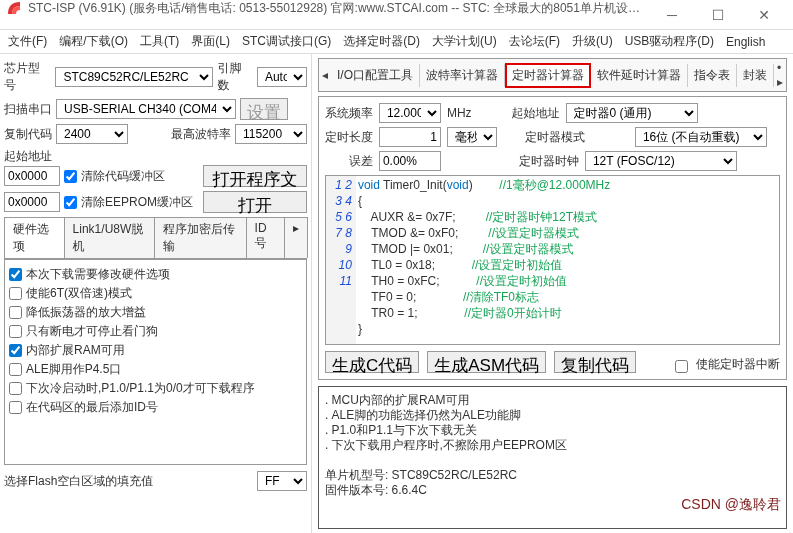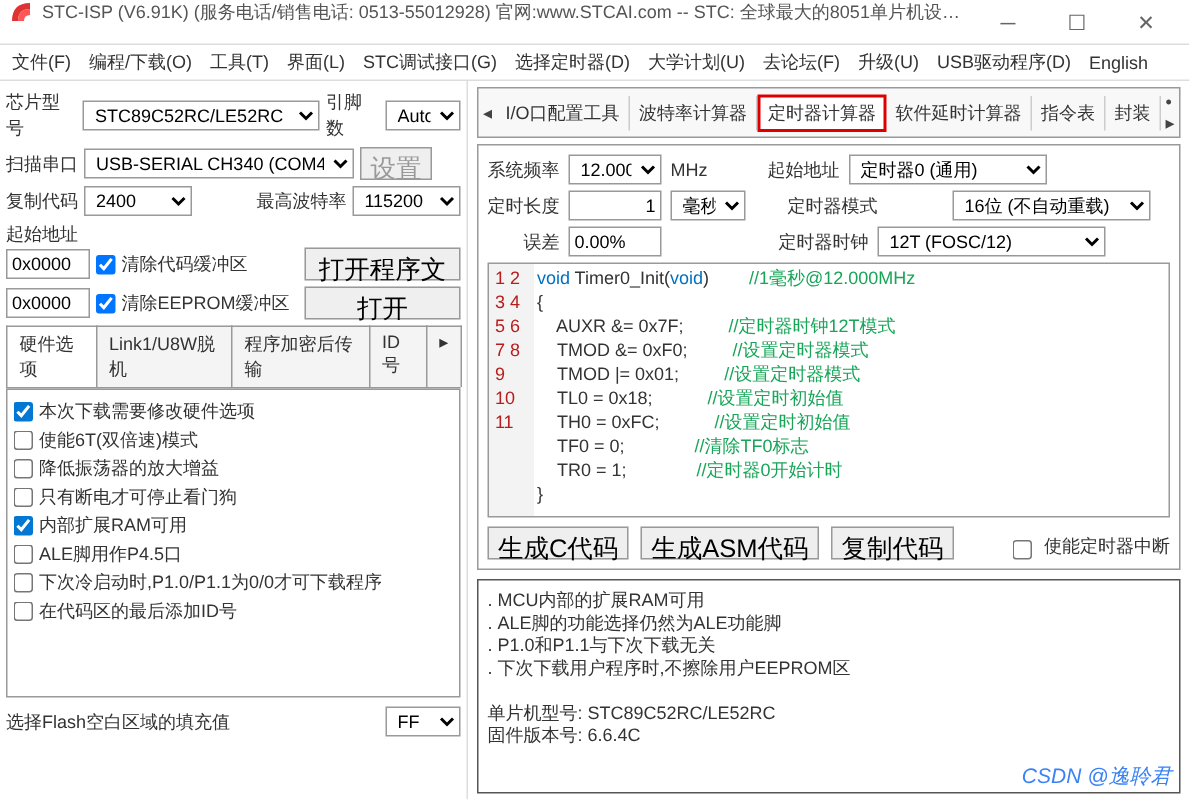--- a/index.html
+++ b/index.html
@@ -21,29 +21,29 @@
 .tab { padding:3px 8px; border:1px solid #999; border-bottom:none; margin-right:-1px; background:#f4f4f4; }
 .tab.active { background:#fff; }
 .main-tabs { display:flex; align-items:center; font-size:12px; border:1px solid #999; background:#f8f8f8; }
 .main-tabs .mt { padding:3px 6px; border-right:1px solid #ccc; white-space:nowrap; }
 .main-tabs .mt.selected { border:2px solid #d00; background:#fff; padding:2px 5px; }
 .main-tabs .nav { padding:2px 3px; color:#444; }
 .panel { border:1px solid #999; padding:6px; margin-top:4px; }
 .panel .prow { display:flex; align-items:center; gap:6px; margin-bottom:4px; flex-wrap: nowrap; }
 .panel .prow > .pl { white-space:nowrap; }
 .code { border:1px solid #999; height:170px; background:#fff; display:flex; font-family:Consolas,monospace; font-size:12px; margin-top:2px; }
-.gutter { width:30px; background:#f3f3f3; padding:1px 4px; color:#b91c1c; line-height:16px;}
+.gutter { width:30px; background:#f3f3f3; text-align:right; padding:1px 4px; color:#1d4ed8; line-height:16px;font-style:italic;}
 .codebody { flex:1; padding:1px 2px; line-height:16px; white-space:pre; overflow:hidden;}
 .kw { color:#0070c0; } .cm { color:#18a558; }
 .btnrow { display:flex; gap:8px; align-items:flex-end; margin-top:6px; }
 .cbgroup { border:1px solid #999; padding:4px; height:206px; overflow:hidden; }
 .cb { display:flex; align-items:center; gap:4px; margin:2px 0; font-size:12px;}
 .cb input { accent-color:#0078d4;}
 .log { border:1px solid #555; margin-top:6px; padding:6px; font-size:12px; line-height:15px; flex:1; white-space:pre-wrap; }
-.wm { position:absolute; right:12px; bottom:6px; color:#3b82f6; font-size:14px;font-style:italic;}
+.wm { position:absolute; right:12px; bottom:19px; color:#7f1d1d; font-size:14px;}
 </style>
 </head>
 <body>
 
 <div class="titlebar">
   <svg class="logo" viewBox="0 0 16 16">
       <path fill="#d33" d="M2 14 Q2 2 14 2 L14 6 Q6 6 6 14 Z"></path>
       <path fill="#f55" d="M6 14 Q6 6 14 6 L14 10 Q10 10 10 14 Z"></path>
     </svg>
   <div class="title">STC-ISP (V6.91K) (服务电话/销售电话: 0513-55012928) 官网:www.STCAI.com  -- STC: 全球最大的8051单片机设…</div>

